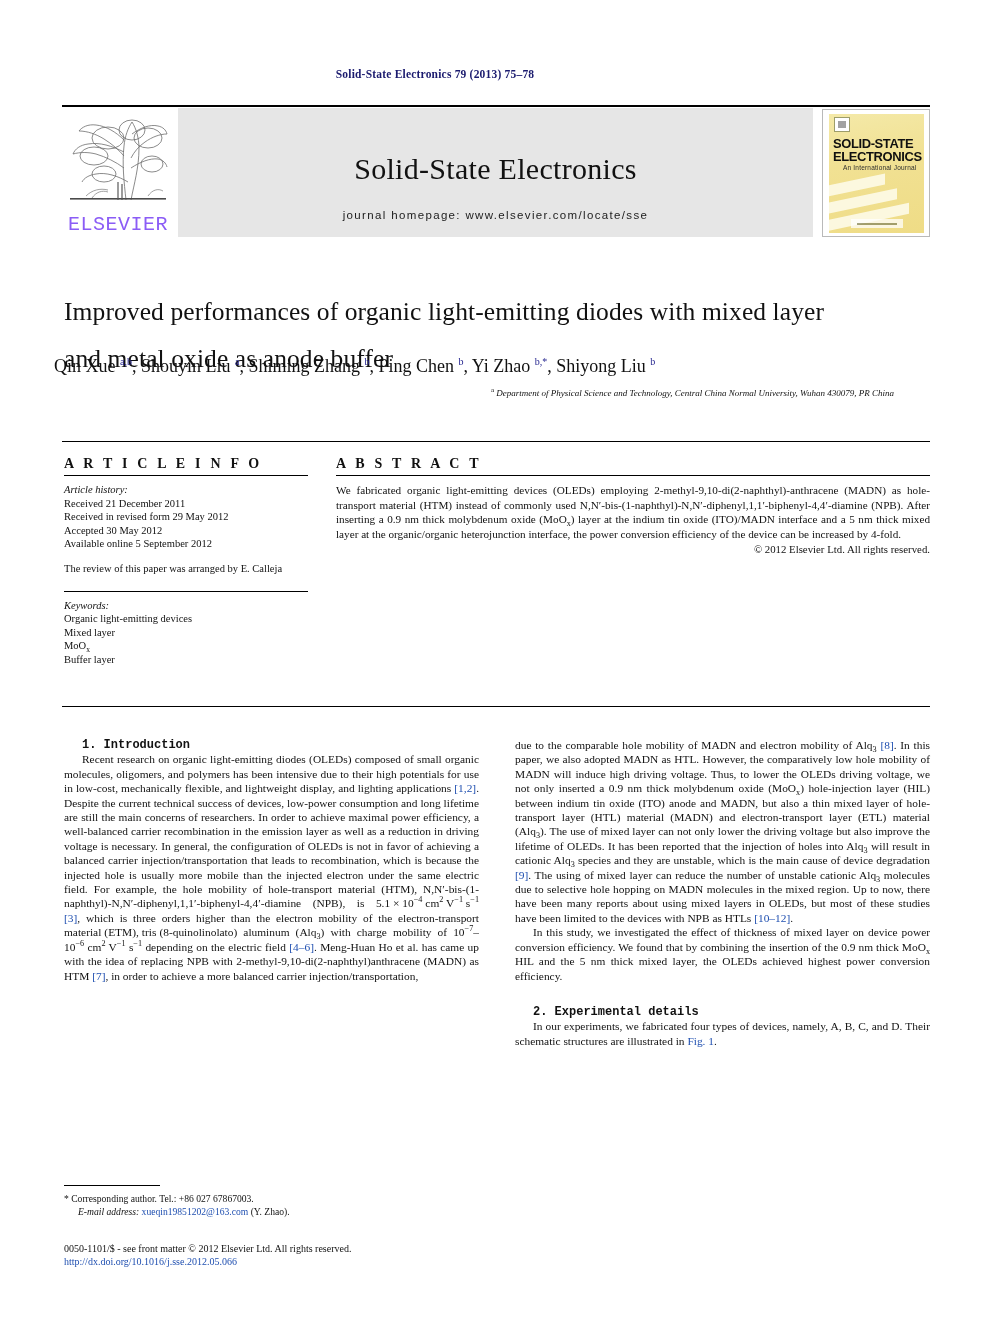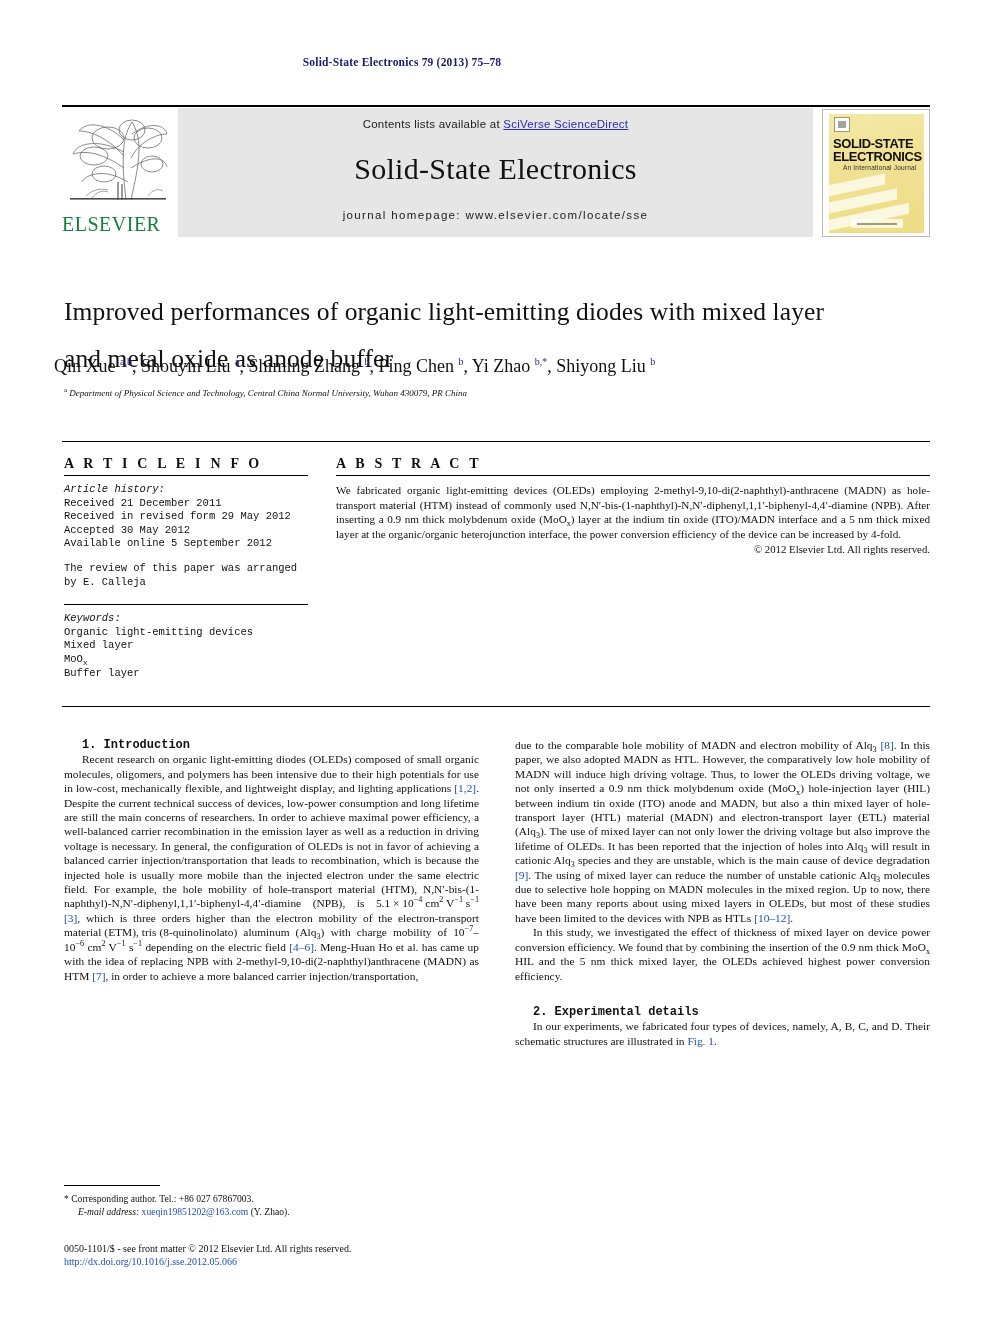--- a/index.html
+++ b/index.html
@@ -16,29 +16,30 @@
     width: 992px;
     height: 1323px;
     margin: 0 auto;
     background: #ffffff;
     overflow: hidden;
   }
 
   
   .running-head {
     position: absolute;
-    top: 56px;
+    top: 68px;
     left: 0;
     width: 804px;
     text-align: center;
     font-family: "Liberation Serif", serif;
     font-weight: bold;
     font-size: 11.5px;
     color: #1a1a6e;
     letter-spacing: .2px;
+    padding-left: 33px;
   }
 
   
   .masthead {
     position: absolute;
     left: 62px;
     top: 105px;
     width: 868px;
     height: 132px;
   }
@@ -101,24 +102,24 @@
     left: 0px;
     top: 5px;
     width: 112px;
     height: 127px;
   }
   .elsevier-word {
     position: absolute;
     left: 0;
     bottom: 1px;
     width: 112px;
-    text-align: left;
-    font-family: Liberation Serif, serif;
+    text-align: center;
+    font-family: Liberation Mono, monospace;
     font-size: 20px;
-    color: #15803d;
+    color: #8b5cf6;
     letter-spacing: .5px;
   }
   .elsevier-tree-box {
     position: absolute;
     left: 4px;
     top: 2px;
     width: 104px;
     height: 98px;
   }
 
@@ -236,20 +237,21 @@
   .affiliations {
     position: absolute;
     left: 64px;
     top: 387px;
     width: 830px;
     font-family: "Liberation Serif", serif;
     font-style: italic;
     font-size: 9px;
     line-height: 12.5px;
     color: #111111;
+    text-align: right;
   }
   .affiliations sup {
     font-size: 7px;
     vertical-align: super;
     line-height: 0;
     font-style: normal;
   }
 
   
   .panel-rule-top {
@@ -288,21 +290,21 @@
     letter-spacing: 3.2px;
     color: #111;
     margin-bottom: 3px;
   }
   .thin-rule {
     height: 1px;
     background: #000;
     margin-bottom: 7px;
   }
   .info-block {
-    font-family: Liberation Mono, monospace;
+    font-family: Liberation Serif, serif;
     font-size: 10.5px;
     line-height: 13.6px;
     color: #111;
   }
   .info-label {
     font-style: italic;
   }
   .info-gap { height: 11px; }
   .kw-rule {
     height: 1px;
@@ -427,23 +429,20 @@
             <path d="M26 86 C30 80 36 78 42 80"></path>
             <path d="M82 84 C86 78 92 76 97 79"></path>
           </g>
           <rect x="4" y="86" width="96" height="1.6" fill="#4a4a4a"></rect>
           <path d="M52 88 L52 70 M56 88 L56 72" stroke="#5a5a5a" stroke-width="1.2"></path>
         </svg>
       </div>
       <div class="elsevier-word">ELSEVIER</div>
     </div>
 
-    <div class="contents-line">
-      <span>Contents lists available at </span><a class="sd-link" href="#">SciVerse ScienceDirect</a>
-    </div>
 
     <div class="journal-title">Solid-State Electronics</div>
     <div class="journal-homepage">journal homepage: www.elsevier.com/locate/sse</div>
 
     <div class="journal-cover">
       <div class="cover-inner">
         <div class="cover-elsevier-mark"></div>
         <div class="cover-stripe" style="left:-6px; top:66px; width:62px; height:11px; transform:skewY(-12deg);"></div>
         <div class="cover-stripe" style="left:-6px; top:82px; width:74px; height:11px; transform:skewY(-12deg);"></div>
         <div class="cover-stripe" style="left:-6px; top:98px; width:86px; height:11px; transform:skewY(-12deg);"></div>

